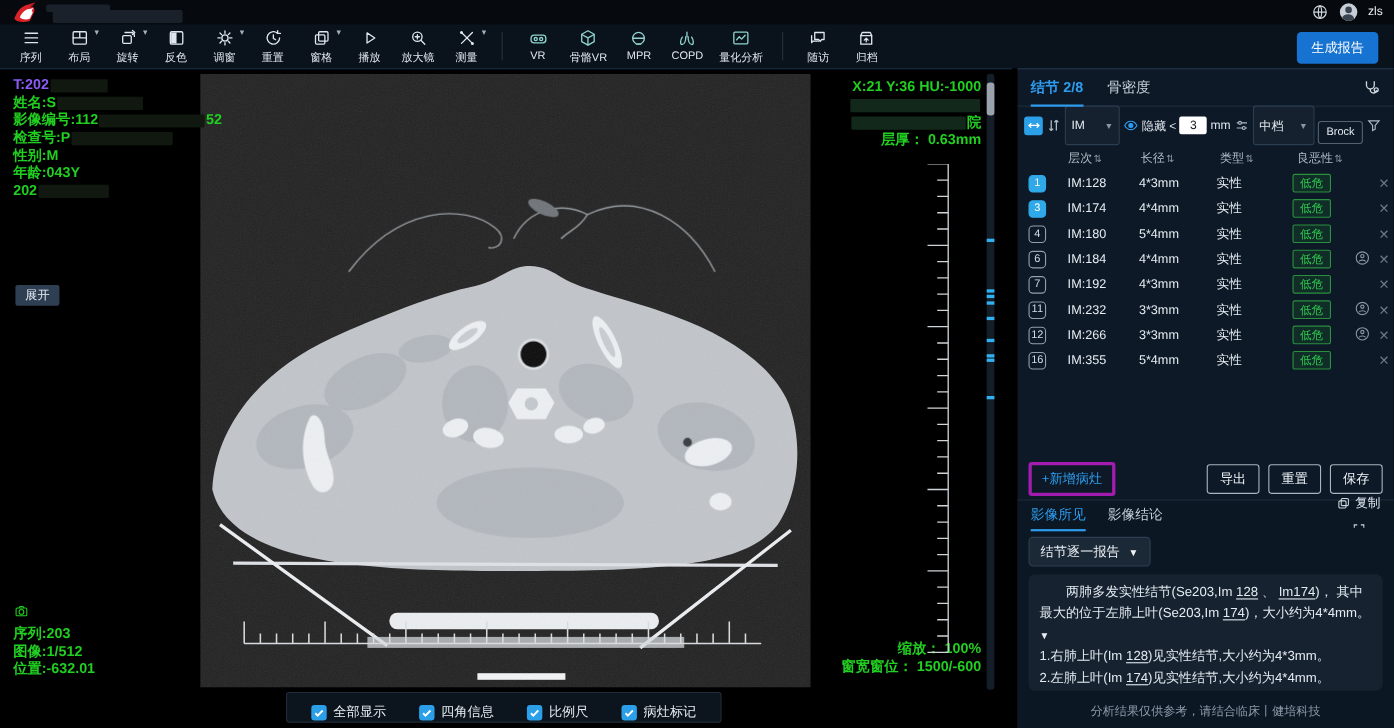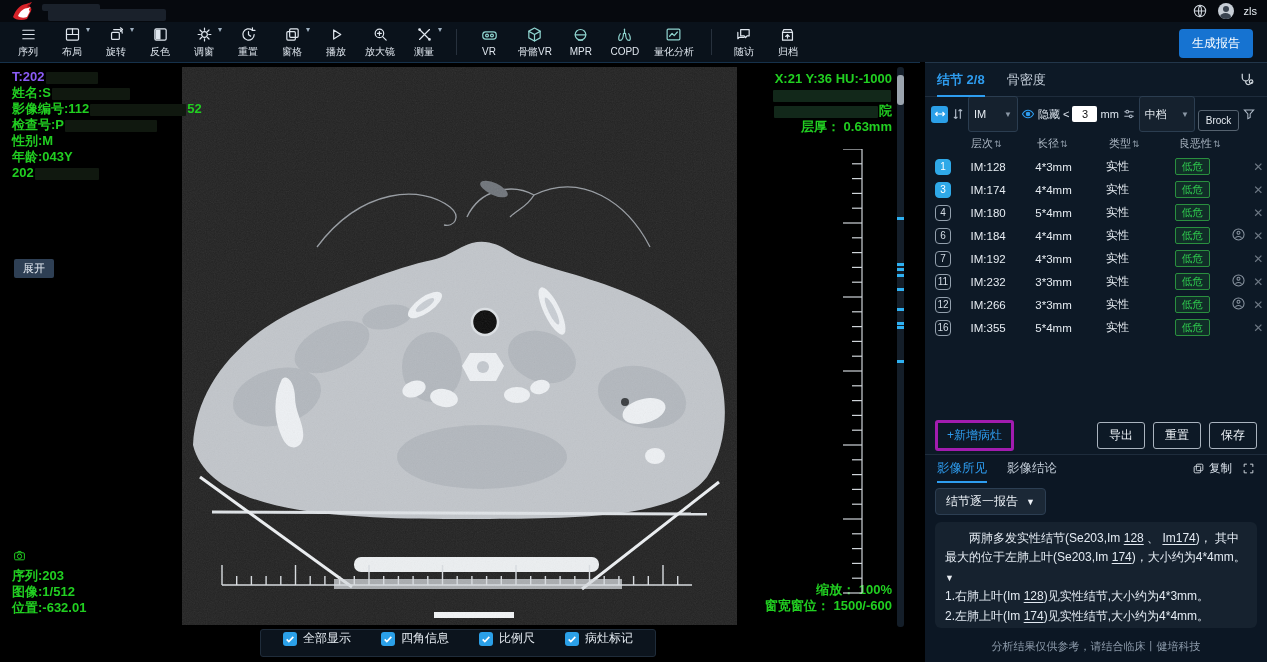--- a/index.html
+++ b/index.html
@@ -45,21 +45,21 @@
   .cam { width:15px; height:13px; color:#21cf21; margin-bottom:2px; }
   .expand-btn { position:absolute; left:14px; top:196px; background:#2e3f54; color:#e7edf4;
           font-size:11px; padding:2px 9px; border-radius:2px; cursor:pointer; }
   .vruler { position:absolute; left:843px; top:86px; }
   .vscroll { position:absolute; left:897px; top:4px; width:7px; height:560px; background:#141e29; border-radius:3px; }
   .vscroll .thumb { position:absolute; left:0; top:8px; width:7px; height:30px; background:#9aa3ad; border-radius:3px; }
   .vscroll .mk { position:absolute; left:0; width:7px; height:3px; background:#2fb1f2; }
 
   
   .obar { position:absolute; left:458px; bottom:5px; transform:translateX(-50%); height:28px;
-          background:#0c141d; border:1px solid #1f2c3a; border-radius:3px; display:flex; align-items:flex-start;
+          background:#0c141d; border:1px solid #1f2c3a; border-radius:3px; display:flex; align-items:flex-end;
           padding:0 22px; gap:30px; }
   .chk { display:flex; align-items:center; gap:6px; cursor:pointer; }
   .chk .box { width:14px; height:14px; background:#2ba0e8; border-radius:3px; display:flex; align-items:center; justify-content:center; }
   .chk .box svg { width:10px; height:10px; }
   .chk .clbl { font-size:12px; color:#e6ecf2; }
 
   
   .panel { position:absolute; right:0; top:62px; width:342px; height:600px; background:#0d1926;
            display:flex; flex-direction:column; border-top:1px solid #22364a; }
   .ptabs { height:34px; display:flex; align-items:center; padding:0 12px; border-bottom:1px solid #1e2c3c; gap:22px; }
@@ -103,21 +103,21 @@
   .addles { background:transparent; border:3px solid #a21caf; color:#2e9df0; border-radius:3px;
         font-size:12px; padding:4px 9px; cursor:pointer; font-family:inherit; }
   .wbtn { background:transparent; border:1px solid #aab4bf; color:#eef3f8; border-radius:3px;
         font-size:12px; padding:4px 11px; cursor:pointer; font-family:inherit; }
   .btnrow .right { margin-left:auto; display:flex; gap:8px; }
 
   .rtabs { height:28px; display:flex; align-items:center; padding:0 12px; gap:20px; border-top:1px solid #1e2c3c; background:#0c1724; }
   .rtab { font-size:12.5px; color:#c6d0db; cursor:pointer; height:28px; display:flex; align-items:center; position:relative; }
   .rtab.active { color:#2e9df0; }
   .rtab.active::after { content:""; position:absolute; left:0; right:0; bottom:0; height:2px; background:#2e9df0; }
-  .rtools { margin-left:auto; display:flex; align-items:center; gap:10px; }
+  .rtools { margin-left:auto; display:flex; align-items:center; gap:10px;flex-direction:column; }
   .cpy { display:flex; align-items:center; gap:4px; font-size:11.5px; color:#dde5ee; cursor:pointer; }
   .cpy svg, .expic { width:13px; height:13px; color:#cfd6dd; }
   .expic { cursor:pointer; }
 
   .rbody { height:180px; background:#0c1724; display:flex; flex-direction:column; padding:6px 10px 0; }
   .modedd { align-self:flex-start; background:#1b2836; border:1px solid #2c3e52; border-radius:4px;
         font-size:12px; color:#eef3f8; padding:4px 10px; display:flex; align-items:center; gap:8px; cursor:pointer; }
   .modedd .arr { font-size:9px; }
   .rptbox { margin-top:7px; background:#16222f; border-radius:6px; padding:7px 10px; height:106px;
         font-size:12px; line-height:1.62; color:#e3eaf2; overflow:hidden; }

